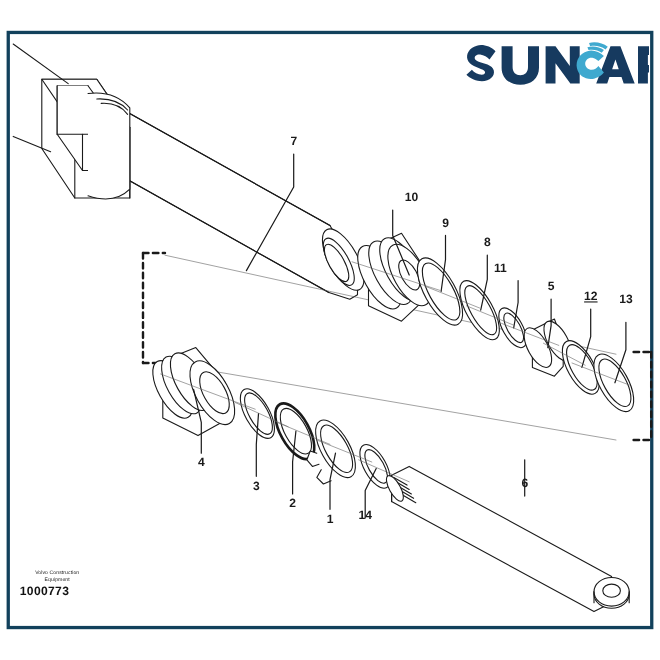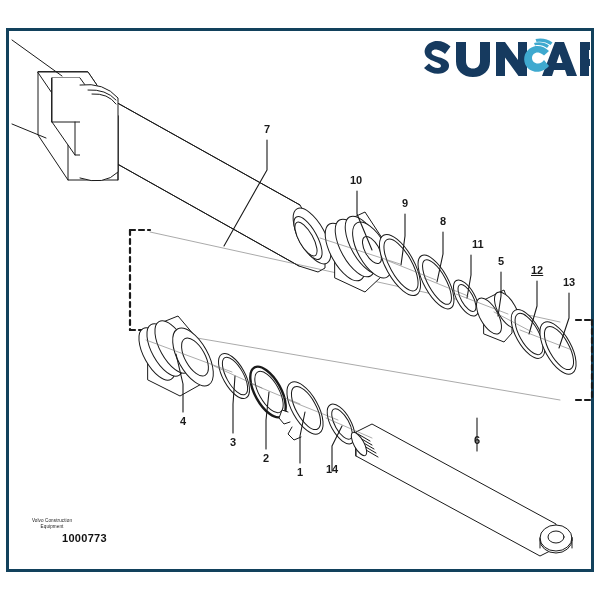--- a/index.html
+++ b/index.html
@@ -58,21 +58,20 @@
     text-align: center;
     width: 68px;
     letter-spacing: .1px;
   }
   .footer-num {
     font-size: 11px;
     font-weight: bold;
     color: #111111;
     margin-top: 2px;
     letter-spacing: .3px;
-    margin-left: 44px;
   }
   .callout-label {
     position: absolute;
     font-size: 11px;
     font-weight: bold;
     color: #1a1a1a;
     font-family: "Liberation Sans", sans-serif;
     line-height: 1;
     white-space: nowrap;
   }
@@ -240,24 +239,24 @@
 
   <div class="callout-label" style="left:297px; top:467px;">1</div>
   <div class="callout-label" style="left:263px; top:453px;">2</div>
   <div class="callout-label" style="left:230px; top:437px;">3</div>
   <div class="callout-label" style="left:180px; top:416px;">4</div>
   <div class="callout-label" style="left:498px; top:256px;">5</div>
   <div class="callout-label" style="left:474px; top:435px;">6</div>
   <div class="callout-label" style="left:264px; top:124px;">7</div>
   <div class="callout-label" style="left:440px; top:216px;">8</div>
   <div class="callout-label" style="left:402px; top:198px;">9</div>
-  <div class="callout-label" style="left:350px; top:175px;">10</div>
-  <div class="callout-label" style="left:472px; top:239px;">11</div>
+  <div class="callout-label" style="left:368px; top:175px;">10</div>
+  <div class="callout-label" style="left:449px; top:239px;">11</div>
   <div class="callout-label" style="left:531px; top:265px;text-decoration:underline;">12</div>
-  <div class="callout-label" style="left:563px; top:277px;text-align:center;">13</div>
+  <div class="callout-label" style="left:563px; top:267px;text-align:center;">13</div>
   <div class="callout-label" style="left:326px; top:464px;">14</div>
 
   <div id="footer">
     <div class="footer-brand">Volvo Construction</div>
     <div class="footer-brand">Equipment</div>
     <div class="footer-num">1000773</div>
   </div>
 
 </div>
 

